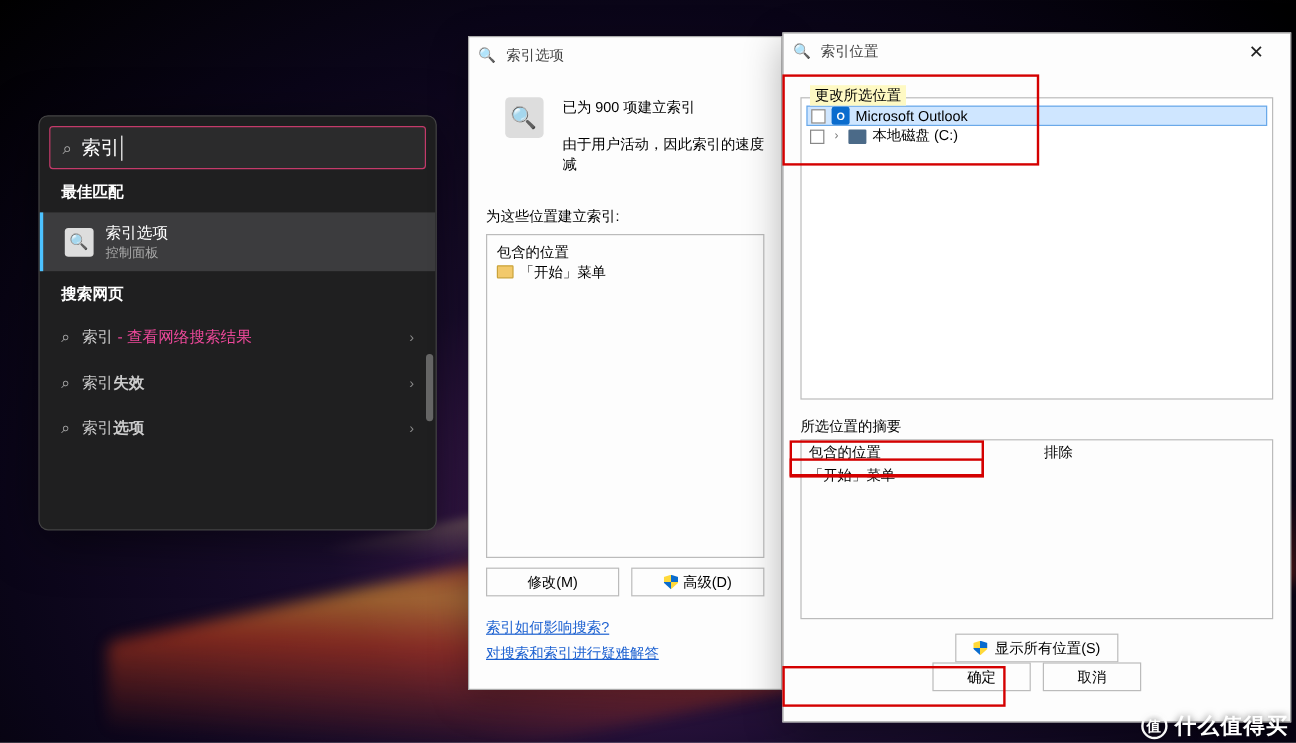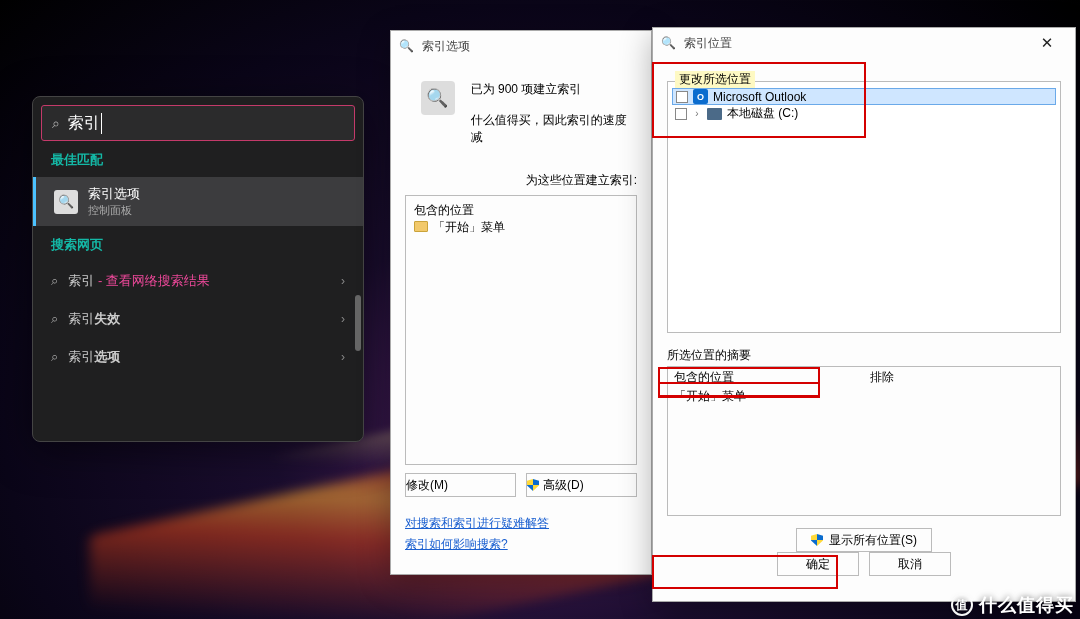--- a/index.html
+++ b/index.html
@@ -16,21 +16,21 @@
   .search-panel { position:absolute; left:32px; top:96px; width:332px; height:346px;
                   background:#1f1f20; color:#ddd; border:1px solid #444; border-radius:8px;
                   box-shadow:0 8px 40px rgba(0,0,0,0.5); overflow:hidden; font-size:13px; }
   .search-box { margin:8px 8px 0 8px; height:36px; border:1px solid #c43a6a; border-radius:3px;
                 background:#2b2b2c; display:flex; align-items:center; padding:0 10px; }
   .search-box .mag { color:#aaa; margin-right:8px; font-size:14px; }
   .search-box .txt { color:#fff; font-size:16px; border-right:1px solid #fff; padding-right:1px;}
   .tabs { display:flex; gap:20px; padding:16px 18px 10px 18px; color:#bbb; font-size:14px;}
   .tabs .active { color:#fff; border-bottom:2px solid #4cc2ff; padding-bottom:3px;}
   .tabs .more::after{content:" ▾"; font-size:10px;}
-  .sect-hdr { padding:10px 18px 8px 18px; color:#14b8a6; font-weight:600; }
+  .sect-hdr { padding:10px 18px 8px 18px; color:#ffffff; font-weight:600; }
   .result-selected { display:flex; align-items:center; gap:10px; padding:8px 18px;
                      background:#3c3c3e; border-left:3px solid #4cc2ff;}
   .result-selected .ic { width:24px; height:24px; background:#ddd; border-radius:3px;
                          display:flex; align-items:center; justify-content:center; font-size:13px;}
   .result-selected .ttl { color:#fff; font-weight:500;}
   .result-selected .sub { color:#aaa; font-size:11px;}
   .row { display:flex; align-items:center; justify-content:space-between; padding:10px 18px; color:#ccc;}
   .row .lead { display:flex; align-items:center; gap:10px;}
   .row .mag { color:#aaa;}
   .row .chev { color:#888; font-size:12px;}
@@ -39,27 +39,27 @@
 
   
   .dlg1 { position:absolute; left:390px; top:30px; width:262px; height:545px;
           background:#fdfdfd; border:1px solid #aaa; font-size:12px; color:#000;
           box-shadow:0 8px 30px rgba(0,0,0,0.3); }
   .dlg1 .titlebar { height:30px; display:flex; align-items:center; gap:8px; padding:0 8px; color:#444;}
   .dlg1 .titlebar .ic { font-size:12px;}
   .dlg1 .info { display:flex; padding:20px 14px 0 30px; gap:16px;}
   .dlg1 .info .bigic{ width:34px; height:34px; background:#ddd; border-radius:4px;
                       display:flex; align-items:center; justify-content:center; font-size:18px;}
-  .dlg1 .label1{ padding:26px 14px 6px 14px;text-align:right;}
+  .dlg1 .label1{ padding:26px 14px 6px 14px;}
   .dlg1 .listbox{ margin:0 14px; height:270px; border:1px solid #bbb; padding:6px 8px;}
   .dlg1 .folder-ic{ display:inline-block; width:14px; height:11px; background:#f2c96b;
                     border:1px solid #caa33a; border-radius:1px; vertical-align:-1px; margin-right:5px;}
   .dlg1 .btns{ display:flex; gap:10px; padding:8px 14px;}
   .dlg1 .btns button{ flex:1; height:24px; background:#fdfdfd; border:1px solid #bbb; font-size:12px;
-                      display:flex; align-items:center; justify-content:flex-start; gap:4px;}
+                      display:flex; align-items:center; justify-content:center; gap:4px;}
   .shield{ display:inline-block; width:12px; height:12px;
            background: conic-gradient(#0a6cce 0 25%, #ffd93a 0 50%, #0a6cce 0 75%, #ffd93a 0 100%);
            clip-path: polygon(50% 0,100% 15%,100% 55%,50% 100%,0 55%,0 15%); }
   .dlg1 .links{ padding:6px 14px; }
   .dlg1 .links a{ color:#1a5fd0; text-decoration:underline; display:block; margin:4px 0; font-size:12px;}
 
   
   .dlg2 { position:absolute; left:652px; top:27px; width:424px; height:575px;
           background:#fdfdfd; border:1px solid #aaa; font-size:12px; color:#000;
           box-shadow:0 8px 30px rgba(0,0,0,0.3);}
@@ -146,42 +146,42 @@
 
 <div class="dlg1">
   <div class="titlebar">
     <span class="ic">🔍</span>
     <span>索引选项</span>
   </div>
   <div class="info">
     <div class="bigic">🔍</div>
     <div>
       <div style="margin-bottom:14px;">已为 900 项建立索引</div>
-      <div>什么值得买，因此索引的速度减</div>
+      <div>由于用户活动，因此索引的速度减</div>
     </div>
   </div>
   <div class="label1">为这些位置建立索引:</div>
   <div class="listbox">
     <div>包含的位置</div>
     <div>
       <span class="folder-ic"></span><span>「开始」菜单</span>
     </div>
   </div>
   <div class="btns">
     <button>
         <span>修改(M)</span>
       </button>
     <button>
         <span class="shield"></span>
         <span>高级(D)</span>
       </button>
   </div>
   <div class="links">
+    <a>索引如何影响搜索?</a>
     <a>对搜索和索引进行疑难解答</a>
-    <a>索引如何影响搜索?</a>
   </div>
 </div>
 
 <div class="dlg2">
   <div class="titlebar">
     <div class="lft">
       <span>🔍</span>
       <span>索引位置</span>
     </div>
     <div class="closex">✕</div>

